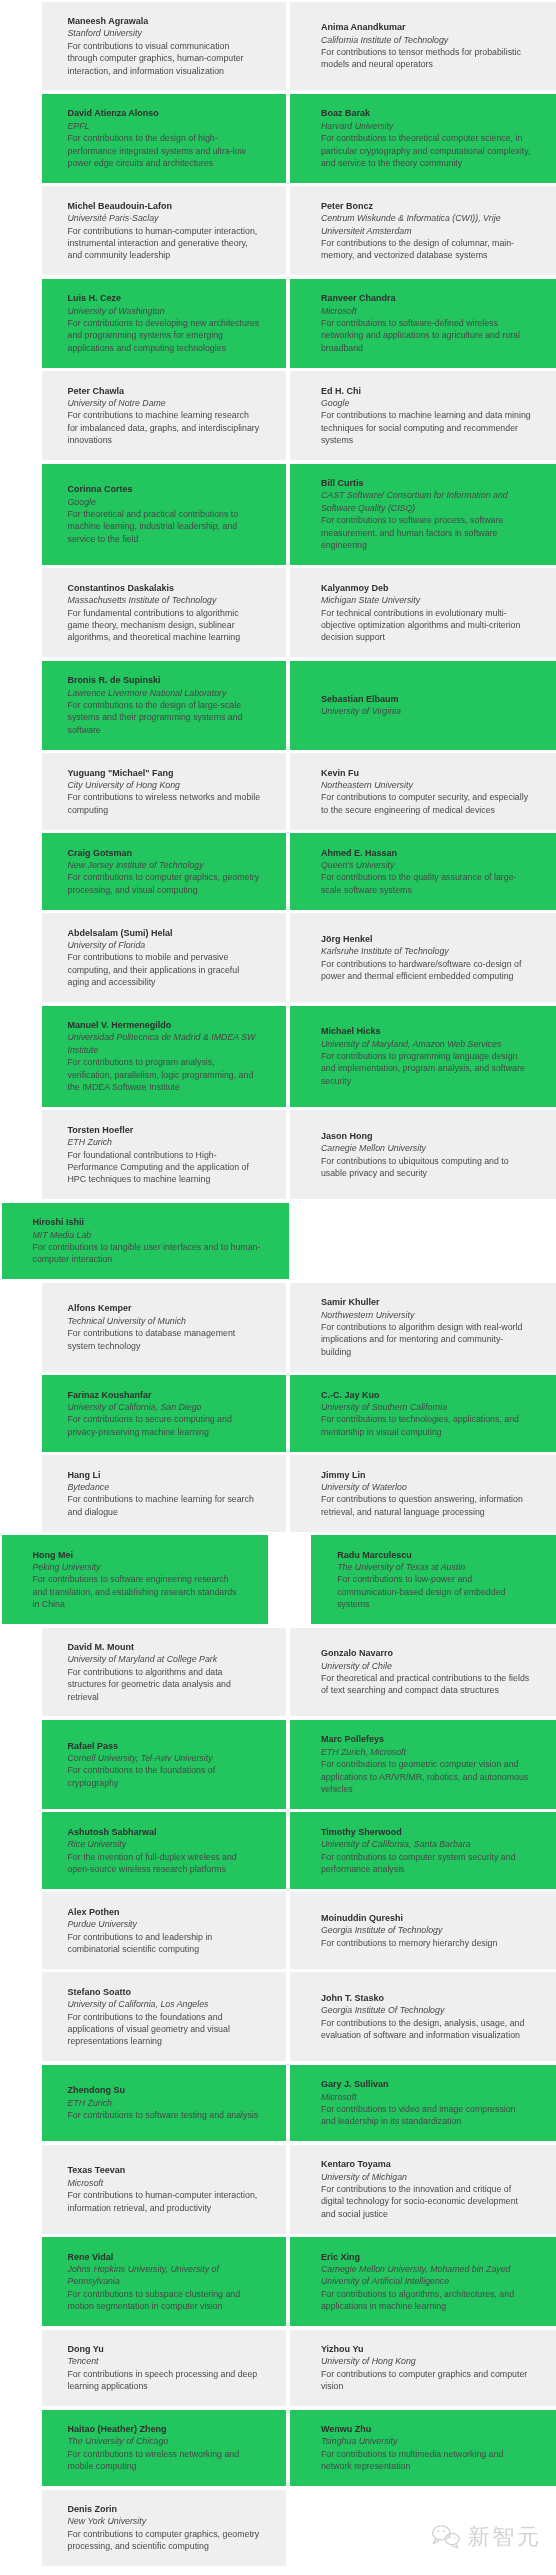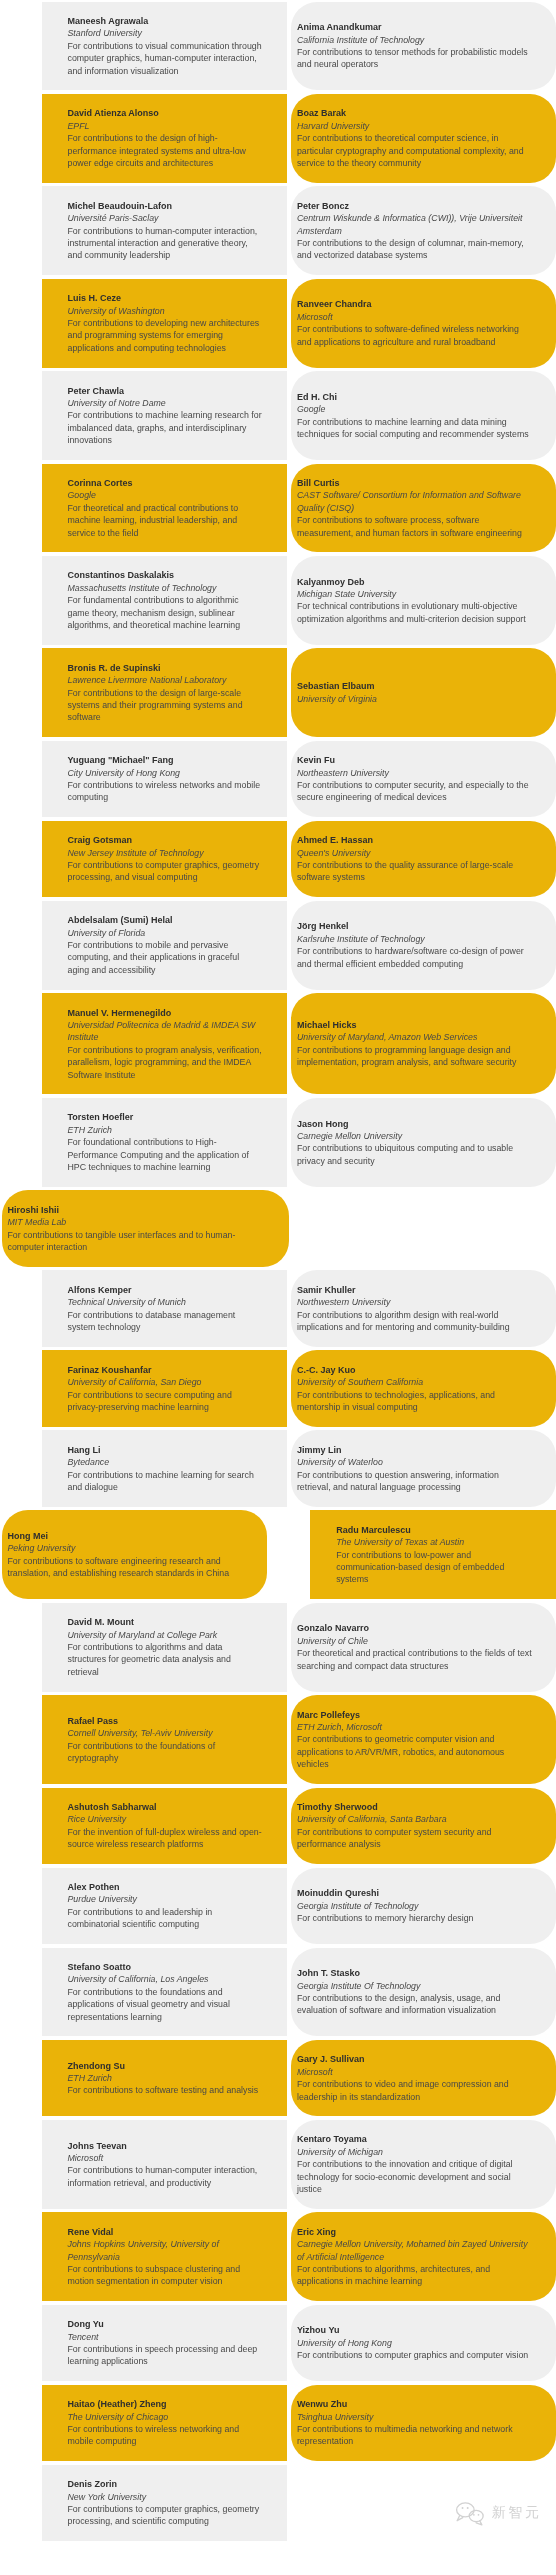--- a/index.html
+++ b/index.html
@@ -21,23 +21,23 @@
     gap: 3.6px;
   }
   .cell {
     box-sizing: border-box;
     display: flex;
     flex-direction: column;
     justify-content: center;
     padding: 13.4px 25px 13.4px 26px;
   }
   .cell.left  { width: 264px; margin-left: 40px; }
-  .cell.right { width: 287px; padding-left: 6px; padding-right: 24px; border-radius: 26px; }
+  .cell.right { width: 287px; padding-left: 31px; padding-right: 24px; }
   .row.light .cell { background: #efefef; }
-  .row.dark  .cell { background: #eab308; }
+  .row.dark  .cell { background: #22c55e; }
   .cell.empty { background: transparent !important; }
   .fellow-name {
     font-weight: bold;
     font-size: 9px;
     line-height: 12.4px;
     color: #2f2f2f;
   }
   .fellow-affiliation {
     font-style: italic;
     font-size: 8.8px;
@@ -52,21 +52,21 @@
   .watermark {
     position: absolute;
     right: 15.5px;
     bottom: 14.4px;
     display: flex;
     align-items: center;
     gap: 5.2px;
     color: #d2d2d2;
   }
   .watermark-text {
-    font-size: 14px;
+    font-size: 22px;
     letter-spacing: 2.6px;
     font-family: Liberation Serif, serif;
   }
 </style>
 </head>
 <body>
 
 <div class="page">
   <div id="grid">
       <div class="row light">
@@ -346,21 +346,21 @@
       <div class="fellow-citation">For contributions to software testing and analysis</div>
     </div>
     <div class="cell right">
       <div class="fellow-name">Gary J. Sullivan</div>
       <div class="fellow-affiliation">Microsoft</div>
       <div class="fellow-citation">For contributions to video and image compression and leadership in its standardization</div>
     </div>
   </div>
       <div class="row light">
     <div class="cell left">
-      <div class="fellow-name">Johns Teevan</div>
+      <div class="fellow-name">Texas Teevan</div>
       <div class="fellow-affiliation">Microsoft</div>
       <div class="fellow-citation">For contributions to human-computer interaction, information retrieval, and productivity</div>
     </div>
     <div class="cell right">
       <div class="fellow-name">Kentaro Toyama</div>
       <div class="fellow-affiliation">University of Michigan</div>
       <div class="fellow-citation">For contributions to the innovation and critique of digital technology for socio-economic development and social justice</div>
     </div>
   </div>
       <div class="row dark">

